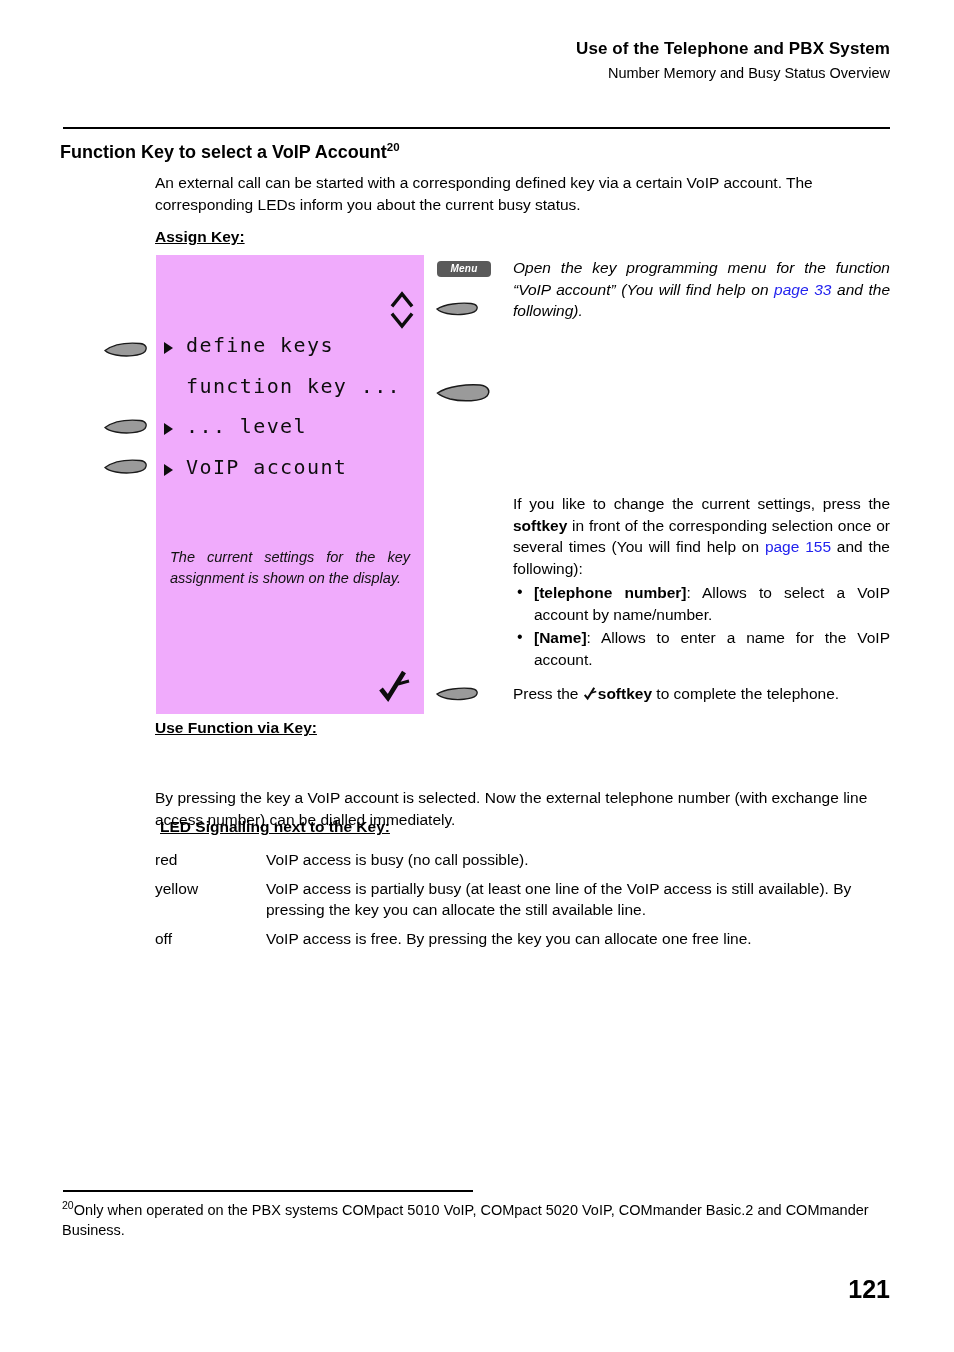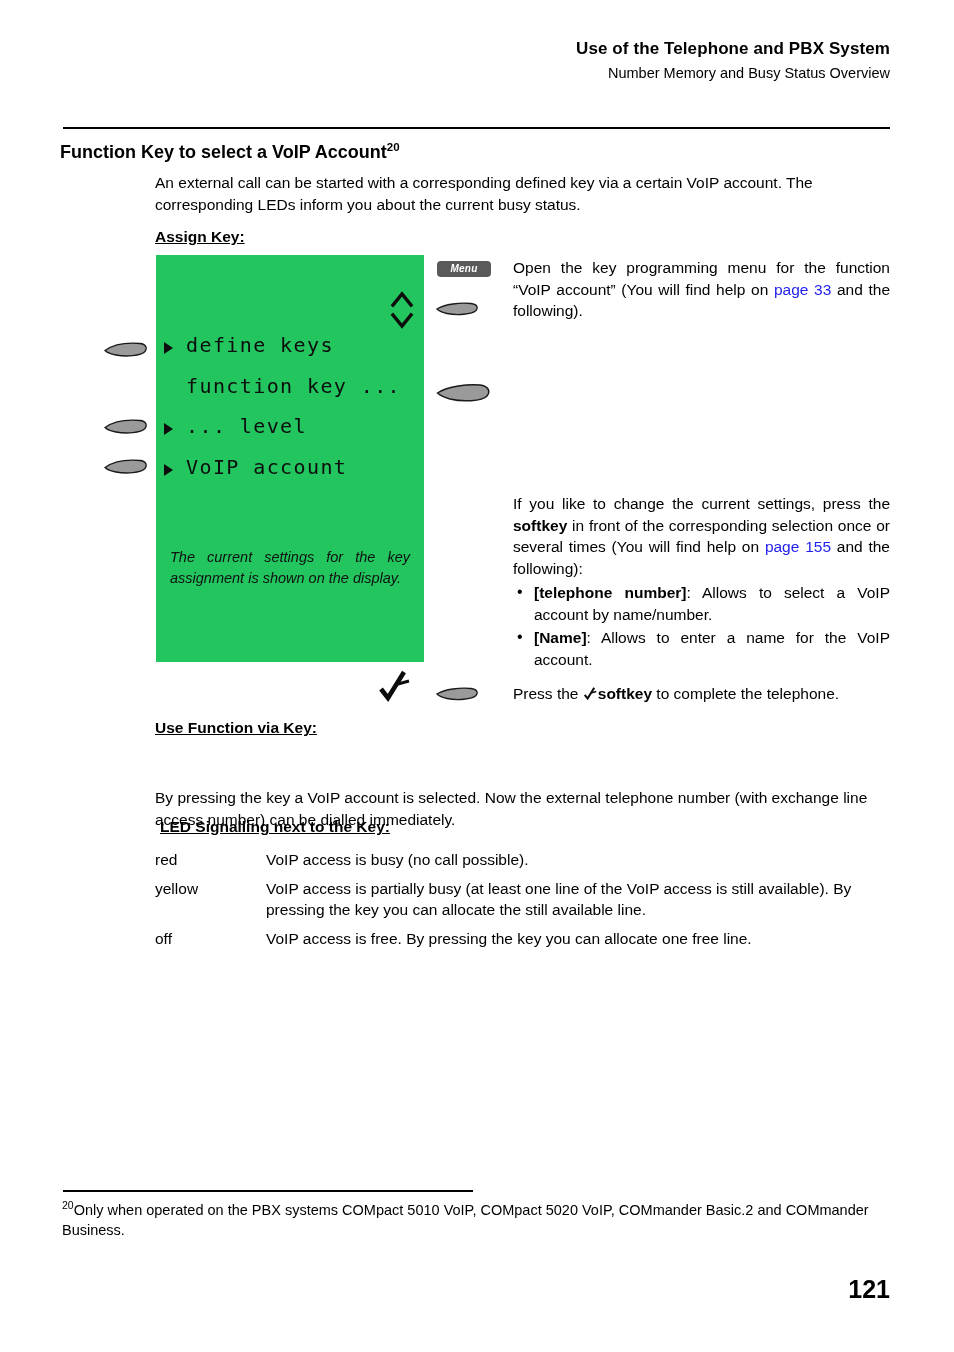--- a/index.html
+++ b/index.html
@@ -78,22 +78,22 @@
 
   #intro-para { top: 172px; }
   #assign-key-head { position: absolute; left: 155px; top: 228px; }
 
   
   #display-panel {
     position: absolute;
     left: 156px;
     top: 255px;
     width: 268px;
-    height: 407px;
-    background: #22c55e;
+    height: 459px;
+    background: #f0abfc;
   }
   .lcd-line {
     position: absolute;
     font-family: "DejaVu Sans Mono", "Liberation Mono", monospace;
     font-size: 20px;
     letter-spacing: 1.4px;
     color: #0d0d0d;
     white-space: pre;
   }
   #lcd-1 { left: 30px; top: 78px; }
@@ -181,21 +181,21 @@
 
   
   .right-col {
     position: absolute;
     left: 513px;
     width: 377px;
     font-size: 15.5px;
     line-height: 21.5px;
     text-align: justify;
   }
-  #right-para-1 { top: 257px; }
+  #right-para-1 { top: 257px; font-style: italic; }
   #right-para-2 { top: 493px; }
   .link { color: #2222ee; }
   #right-bullets {
     position: absolute;
     left: 513px;
     top: 582px;
     width: 377px;
     font-size: 15.5px;
     line-height: 21.5px;
   }

